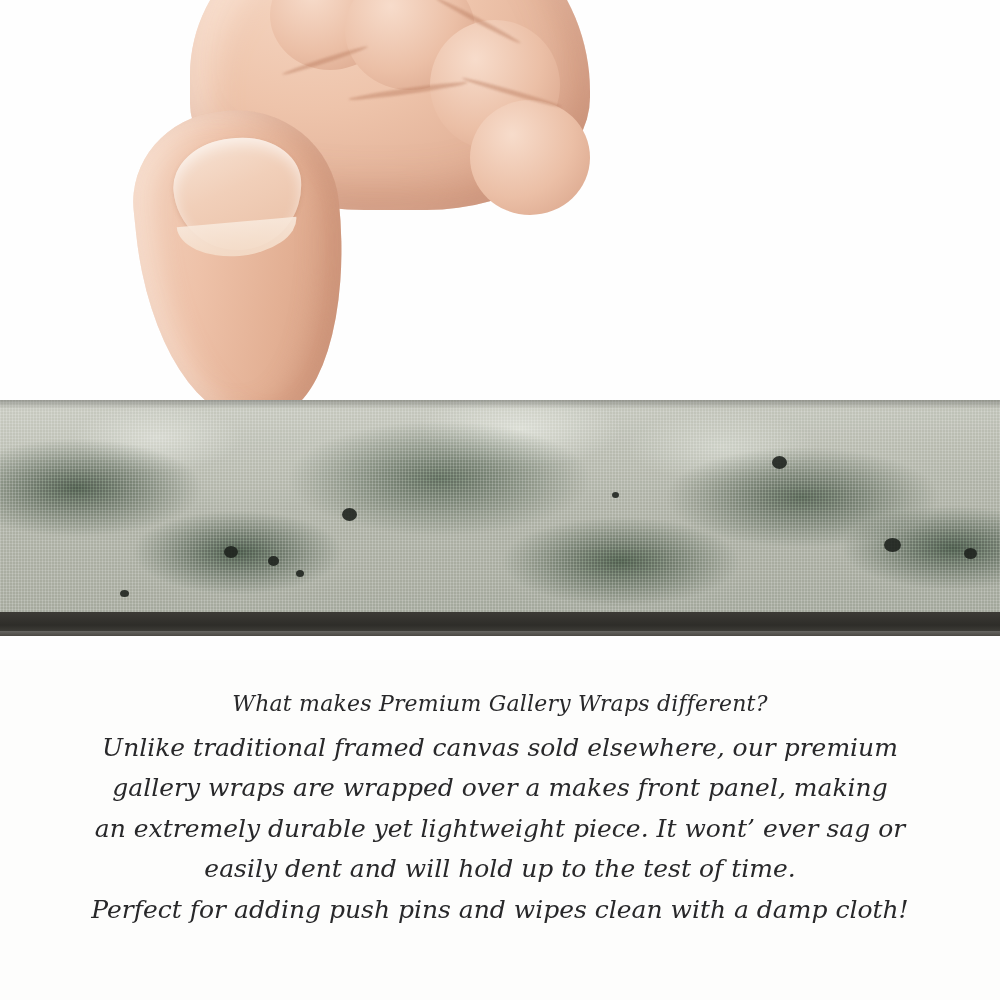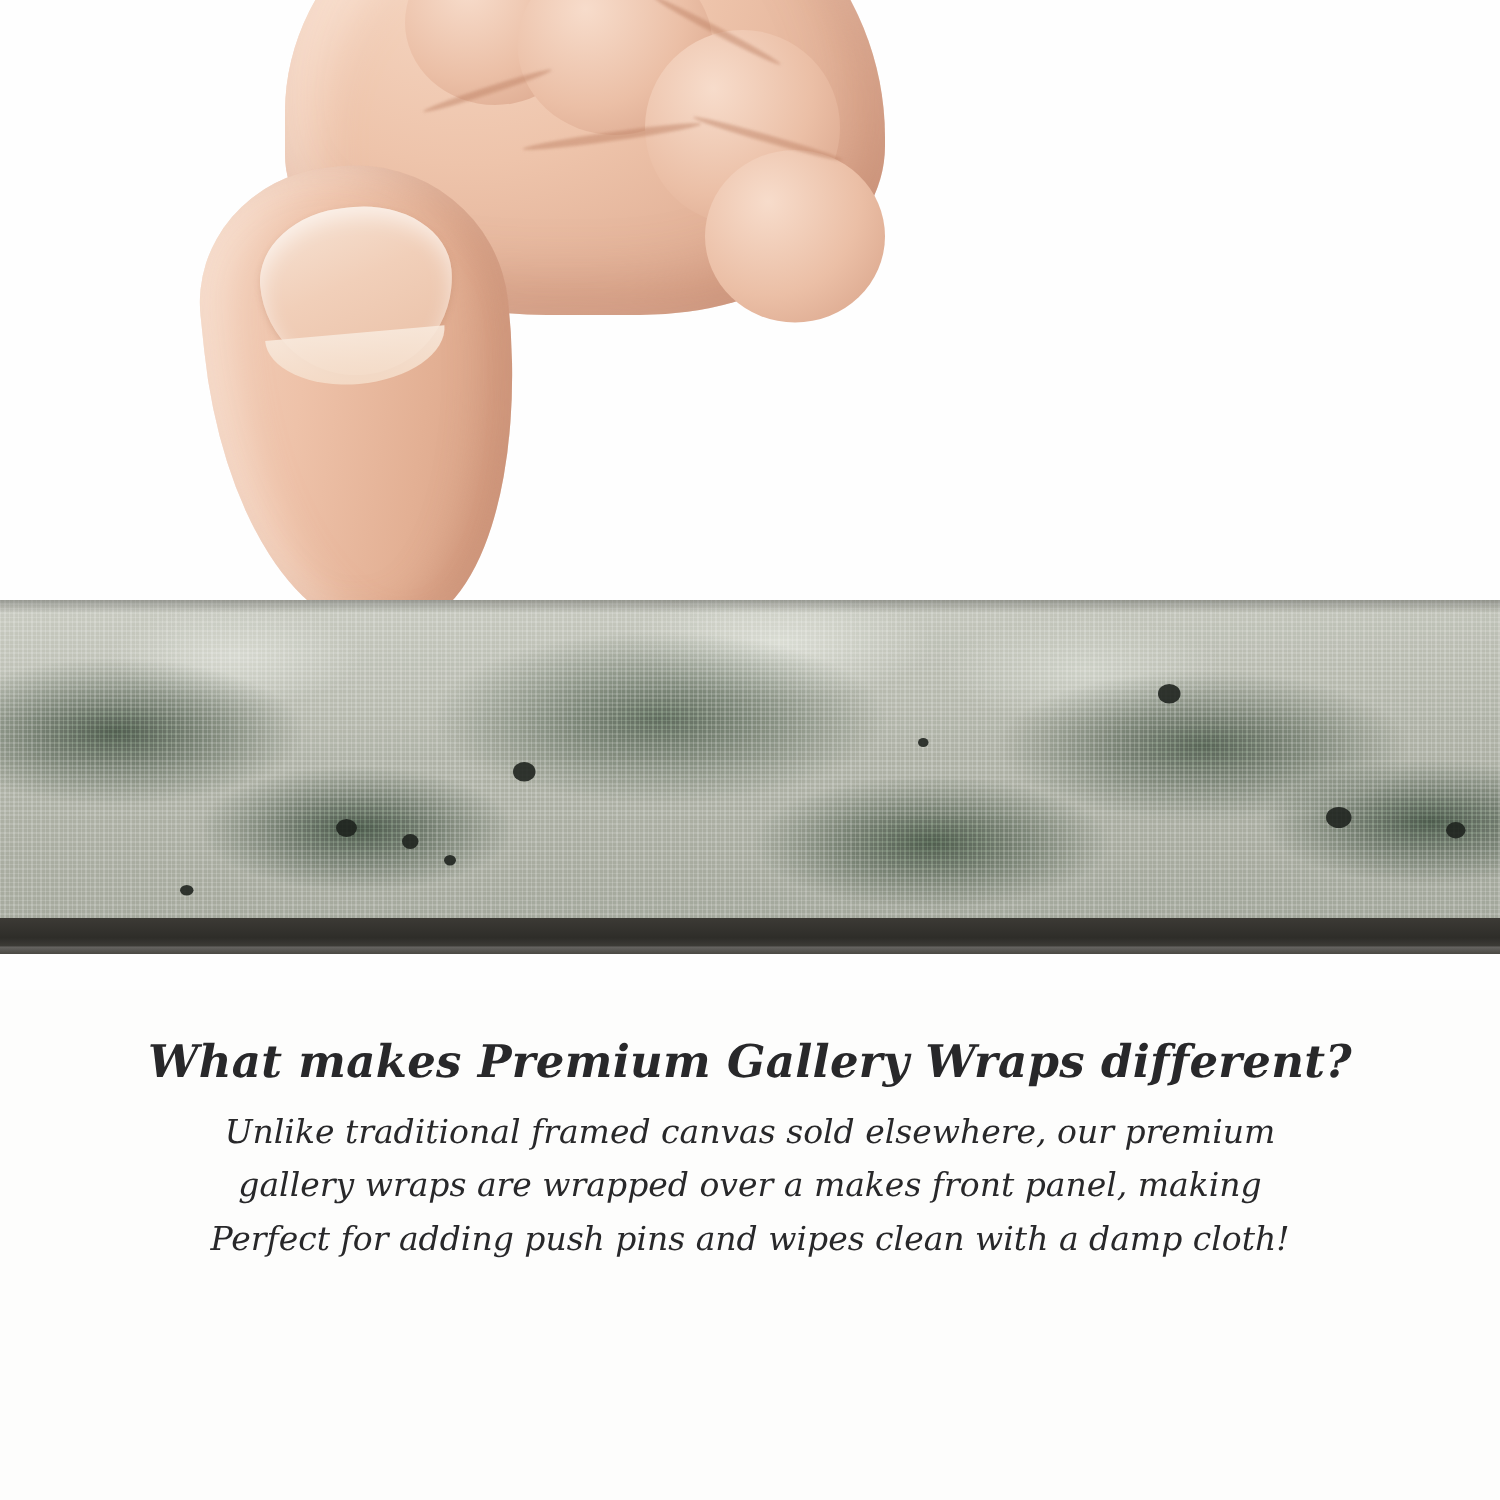--- a/index.html
+++ b/index.html
@@ -176,30 +176,30 @@
   .caption {
     position: absolute;
     left: 0;
     top: 690px;
     width: 1000px;
     text-align: center;
     font-family: "DejaVu Serif", serif;
     color: #28282a;
   }
   .caption .headline {
-    font-size: 30px;
+    font-size: 22px;
     font-style: italic;
-    font-weight: bold;
+    font-weight: normal;
     letter-spacing: .2px;
     margin: 0 0 10px 0;
     line-height: 1.25;
   }
   .caption p {
     margin: 0;
-    font-size: 22px;
+    font-size: 25px;
     font-style: italic;
     line-height: 1.62;
   }
   .caption .last {
     margin-top: 0;
   }
 </style>
 </head>
 <body>
 
@@ -237,16 +237,18 @@
       <div class="spec" style="left:120px; top:190px; width:9px;  height:7px;"></div>
     </div>
     <div class="strip-top-shadow"></div>
     <div class="strip-bottom"></div>
   </div>
 
   <div class="caption">
     <div class="headline">What makes Premium Gallery Wraps different?</div>
     <p>Unlike traditional framed canvas sold elsewhere, our premium</p>
     <p>gallery wraps are wrapped over a makes front panel, making</p>
+    <p>an extremely durable yet lightweight piece. It wont’ ever sag or</p>
+    <p>easily dent and will hold up to the test of time.</p>
     <p class="last">Perfect for adding push pins and wipes clean with a damp cloth!</p>
   </div>
 
 </div>
 
 </body></html>

